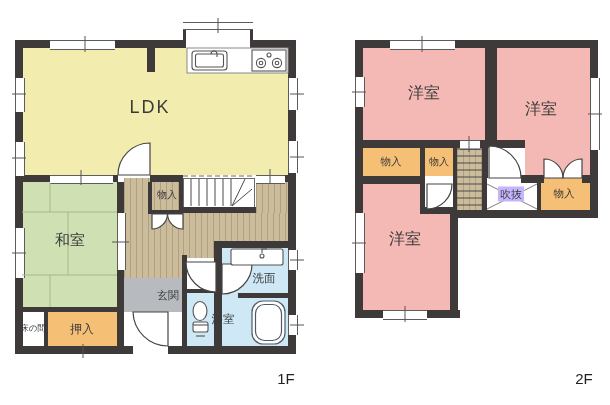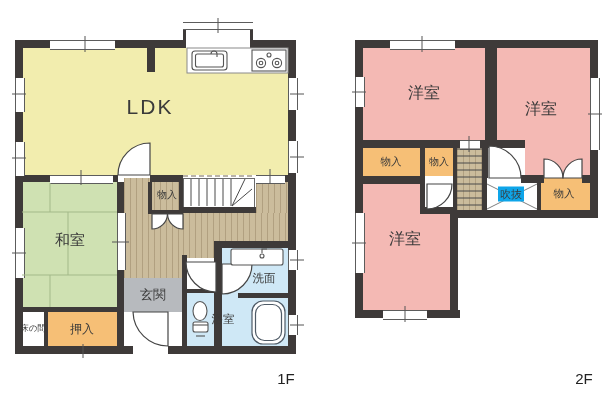--- a/index.html
+++ b/index.html
@@ -15,21 +15,21 @@
   .c-ldk{background:var(--ldk)}
   .c-tatami{background:var(--tatami)}
   .c-western{background:var(--western)}
   .c-storage{background:var(--storage)}
   .c-entrance{background:var(--entrance)}
   .c-bath{background:var(--bath)}
   .wood{background:var(--wood);z-index:1;
         background-image:repeating-linear-gradient(90deg,rgba(84,60,30,.22) 0 1px,rgba(0,0,0,0) 1px 6px)}
   .stairs1{background:#fff;border:1px solid #6a6a6a;z-index:2}
   .lbl{position:absolute;transform:translate(-50%,-50%);white-space:nowrap;z-index:6;color:var(--ink,#3a3a3a)}
-  .lbl.bg{background:#0ea5e9;padding:0 2px;z-index:6}
+  .lbl.bg{background:#c4b5fd;padding:0 2px;z-index:6}
   svg.overlay{position:absolute;left:0;top:0;z-index:5;pointer-events:none}
 </style>
 </head>
 <body>
 
 <div>
 
   <div class="r fill c-ldk" style="left:22px;top:48px;width:266px;height:127px"></div>
   <div class="r fill c-tatami" style="left:22px;top:182px;width:95px;height:125px"></div>
   <div class="r fill c-storage" style="left:152px;top:182px;width:31px;height:28px"></div>
@@ -95,24 +95,24 @@
   <div class="r winv" style="left:15px;top:228px;width:8px;height:50px"></div>
   <div class="r winv" style="left:288px;top:78px;width:8px;height:32px"></div>
   <div class="r winv" style="left:288px;top:141px;width:8px;height:32px"></div>
   <div class="r winv" style="left:288px;top:250px;width:8px;height:20px"></div>
   <div class="r winv" style="left:288px;top:315px;width:8px;height:20px"></div>
   <div class="r winh" style="left:50px;top:175px;width:63px;height:7px"></div>
   <div class="r winh" style="left:256px;top:175px;width:29px;height:7px"></div>
   <div class="r winv" style="left:117px;top:213px;width:7px;height:57px"></div>
   <div class="r open" style="left:133px;top:346px;width:35px;height:8px"></div>
 
-  <div class="lbl" style="left:150px;top:107px;font-size:21px;letter-spacing:2px">LDK</div>
+  <div class="lbl" style="left:150px;top:107px;font-size:18px;letter-spacing:2px">LDK</div>
   <div class="lbl" style="left:70px;top:240px;font-size:15px">和室</div>
   <div class="lbl" style="left:167px;top:195px;font-size:10px">物入</div>
-  <div class="lbl" style="left:153px;top:295px;font-size:13px">玄関</div>
+  <div class="lbl" style="left:168px;top:295px;font-size:11px">玄関</div>
   <div class="lbl" style="left:82px;top:329px;font-size:12px">押入</div>
   <div class="lbl" style="left:33px;top:329px;font-size:8.5px">床の間</div>
   <div class="lbl" style="left:264px;top:278px;font-size:11.5px">洗面</div>
   <div class="lbl" style="left:223px;top:319px;font-size:11.5px">浴室</div>
   <div class="lbl" style="left:286px;top:378px;font-size:15px;color:#222">1F</div>
 </div>
 
 <div>
 
   <div class="r fill c-western" style="left:363px;top:48px;width:122px;height:92px"></div>

